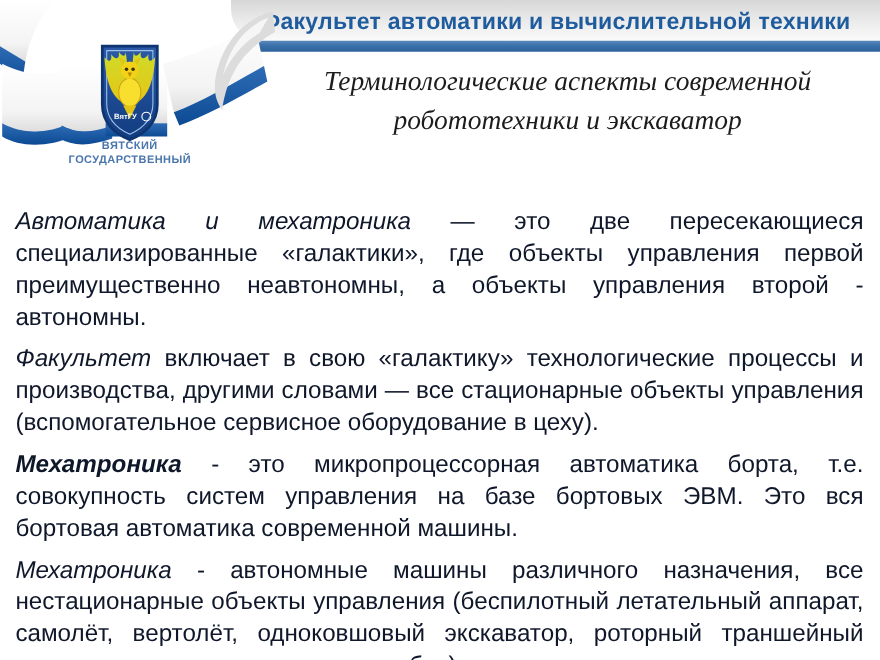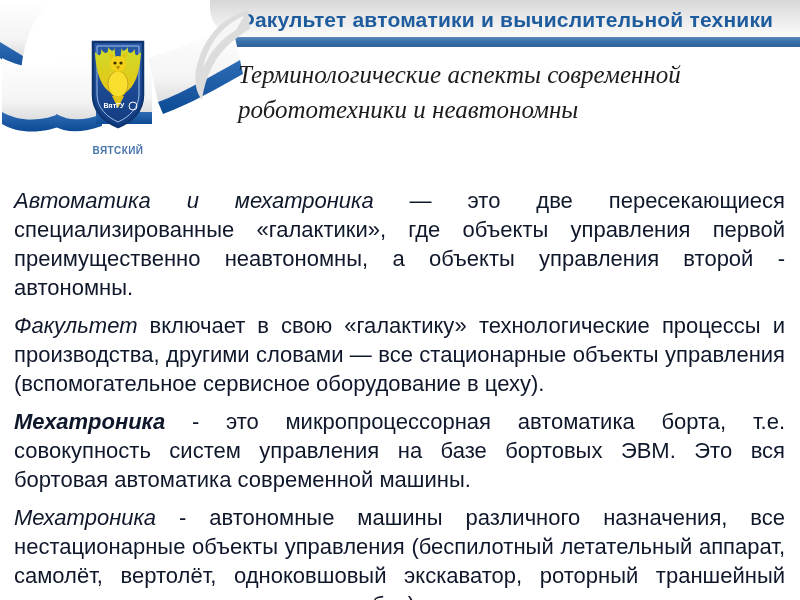--- a/index.html
+++ b/index.html
@@ -28,29 +28,29 @@
     position:absolute;top:37px;left:220px;right:0;height:10px;
     background:linear-gradient(#5a8aba 0%,#3a70aa 45%,#2e629c 100%);
     border-radius:14px 0 0 6px;
   }
 
   
   .ribbon-wrap{position:absolute;top:0;left:0;width:252px;height:190px;}
 
   
   .univ-name{
-    position:absolute;top:144px;left:38px;width:160px;
+    position:absolute;top:126px;left:38px;width:160px;
     text-align:center;color:#4a76ac;
     font-size:10px;font-weight:bold;line-height:13px;letter-spacing:0.4px;
   }
 
   
   .slide-title{
     position:absolute;top:57px;left:238px;width:556px;
-    text-align:left;
+    text-align:center;
     font-family:"Liberation Serif","DejaVu Serif",serif;
     font-style:italic;
     font-size:25px;line-height:35px;color:#1c1c1c;
   }
 
   
   .body-text{
     position:absolute;top:186px;left:14px;right:15px;
     font-size:22px;line-height:29px;color:#0f172a;
     text-align:justify;
@@ -127,25 +127,26 @@
         </g>
 
         <text x="114" y="108" text-anchor="middle" font-family="Liberation Sans, sans-serif" font-size="7" font-weight="bold" fill="#ffffff">ВятГУ</text>
         <circle cx="133" cy="106" r="4" fill="none" stroke="#ffffff" stroke-width="1"></circle>
       </g>
     </svg>
   </div>
 
   <div class="univ-name">
     <div>ВЯТСКИЙ</div>
+    <div>ГОСУДАРСТВЕННЫЙ</div>
   </div>
 
   <div class="slide-title">
     <div>Терминологические аспекты современной</div>
-    <div>робототехники и неавтономны</div>
+    <div>робототехники и экскаватор</div>
   </div>
 
   <div class="body-text">
     <p>
       <span class="lead-italic">Автоматика и мехатроника</span><span> — это две пересекающиеся специализированные «галактики», где объекты управления первой преимущественно неавтономны, а объекты управления второй - автономны.</span>
     </p>
     <p>
       <span class="lead-italic">Факультет</span><span> включает в свою «галактику» технологические процессы и производства, другими словами — все стационарные объекты управления (вспомогательное сервисное оборудование в цеху).</span>
     </p>
     <p>

